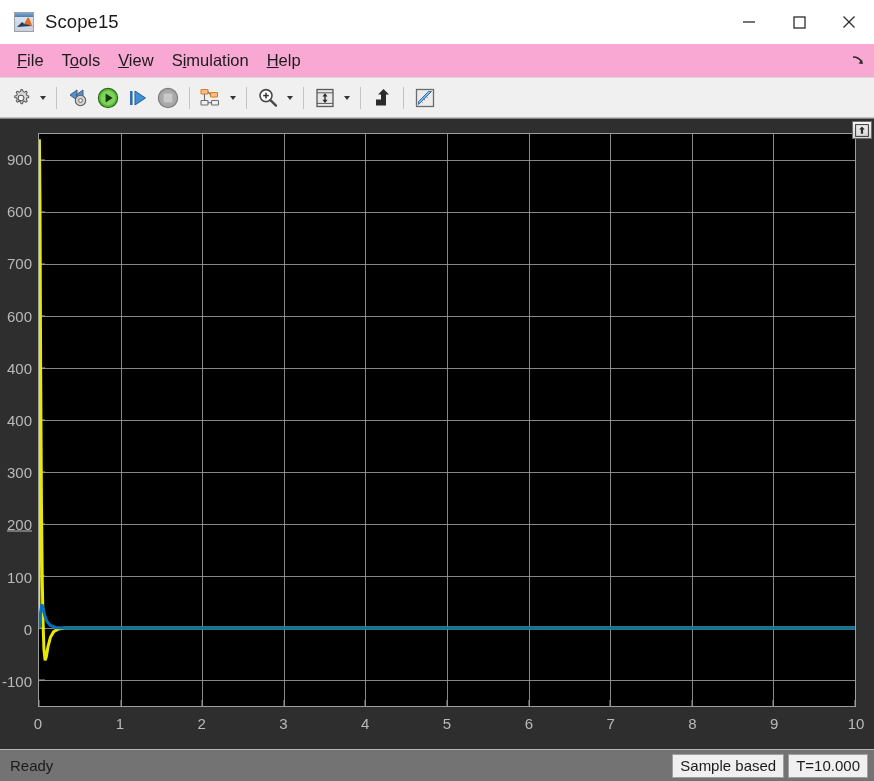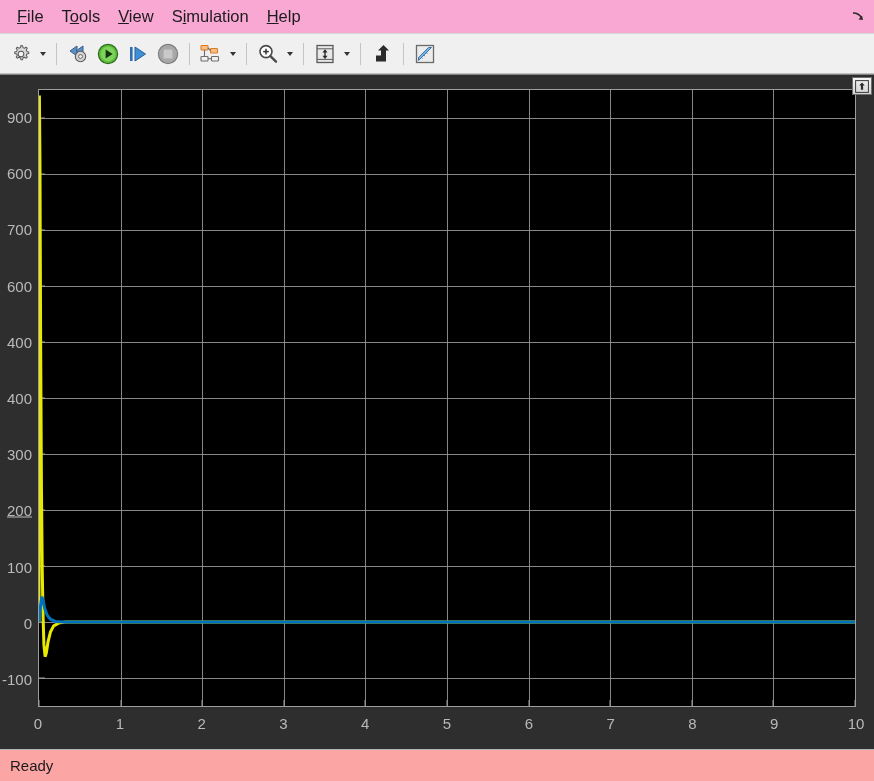--- a/index.html
+++ b/index.html
@@ -148,21 +148,21 @@
     width: 20px; height: 18px;
     background: linear-gradient(#f4f4f4, #d4d4d4);
     border: 1px solid #6d6d6d;
     display: flex; align-items: center; justify-content: center;
     cursor: default;
   }
 
   
   .statusbar {
     height: 32px; flex: 0 0 32px;
-    background: #fca5a5;
+    background: #737373;
     border-top: 1px solid #b5b5b5;
     display: flex; align-items: center;
     padding: 0 6px;
     position: relative;
   }
   .status-ready {
     font-size: 15px; color: #1b1b1b; padding-left: 4px;
   }
   .status-right {
     margin-left: auto; display: flex; align-items: center; gap: 4px;
@@ -173,20 +173,48 @@
     font-size: 15px; color: #1b1b1b;
     padding: 2px 7px 3px 7px;
     white-space: nowrap;
   }
 </style>
 </head>
 <body>
 
 <div class="window">
 
+  <div class="titlebar">
+    <div class="app-icon">
+      <svg width="18" height="15" viewBox="0 0 18 15">
+        <path d="M1 11 L6 6 L8.5 8 L12 1.5 L15 10 Z" fill="#1f3f66"></path>
+        <path d="M8 8.5 C10 5, 11.5 2, 12.5 1.5 C14 3, 15.5 8, 16.5 11 C14 9, 11 8, 8 8.5 Z" fill="#e86a1e"></path>
+      </svg>
+    </div>
+    <div class="win-title">Scope15</div>
+
+    <div class="win-controls">
+      <div class="win-btn">
+        <svg width="22" height="22" viewBox="0 0 22 22">
+          <line x1="5" y1="11" x2="17" y2="11" stroke="#2b2b2b" stroke-width="1.3"></line>
+        </svg>
+      </div>
+      <div class="win-btn">
+        <svg width="22" height="22" viewBox="0 0 22 22">
+          <rect x="6" y="6" width="11" height="11" fill="none" stroke="#2b2b2b" stroke-width="1.3"></rect>
+        </svg>
+      </div>
+      <div class="win-btn close">
+        <svg width="22" height="22" viewBox="0 0 22 22">
+          <line x1="5.5" y1="5.5" x2="16.5" y2="16.5" stroke="#2b2b2b" stroke-width="1.3"></line>
+          <line x1="16.5" y1="5.5" x2="5.5" y2="16.5" stroke="#2b2b2b" stroke-width="1.3"></line>
+        </svg>
+      </div>
+    </div>
+  </div>
 
   <div class="menubar">
     <div class="menu-item"><u>F</u>ile</div>
     <div class="menu-item">T<u>o</u>ols</div>
     <div class="menu-item"><u>V</u>iew</div>
     <div class="menu-item">S<u>i</u>mulation</div>
     <div class="menu-item"><u>H</u>elp</div>
 
     <div class="dock-arrow">
       <svg width="16" height="16" viewBox="0 0 16 16">
@@ -384,15 +412,19 @@
     <div class="axes-maximize">
       <svg width="14" height="13" viewBox="0 0 14 13">
         <rect x="0.6" y="0.6" width="12.8" height="11.8" fill="none" stroke="#3a3a3a" stroke-width="1"></rect>
         <path d="M7 2.4 L4.2 5.6 L5.9 5.6 L5.9 9.8 L8.1 9.8 L8.1 5.6 L9.8 5.6 Z" fill="#2b2b2b"></path>
       </svg>
     </div>
   </div>
 
   <div class="statusbar">
     <div class="status-ready">Ready</div>
+    <div class="status-right">
+      <div class="status-panel">Sample based</div>
+      <div class="status-panel">T=10.000</div>
+    </div>
   </div>
 
 </div>
 
 </body></html>

